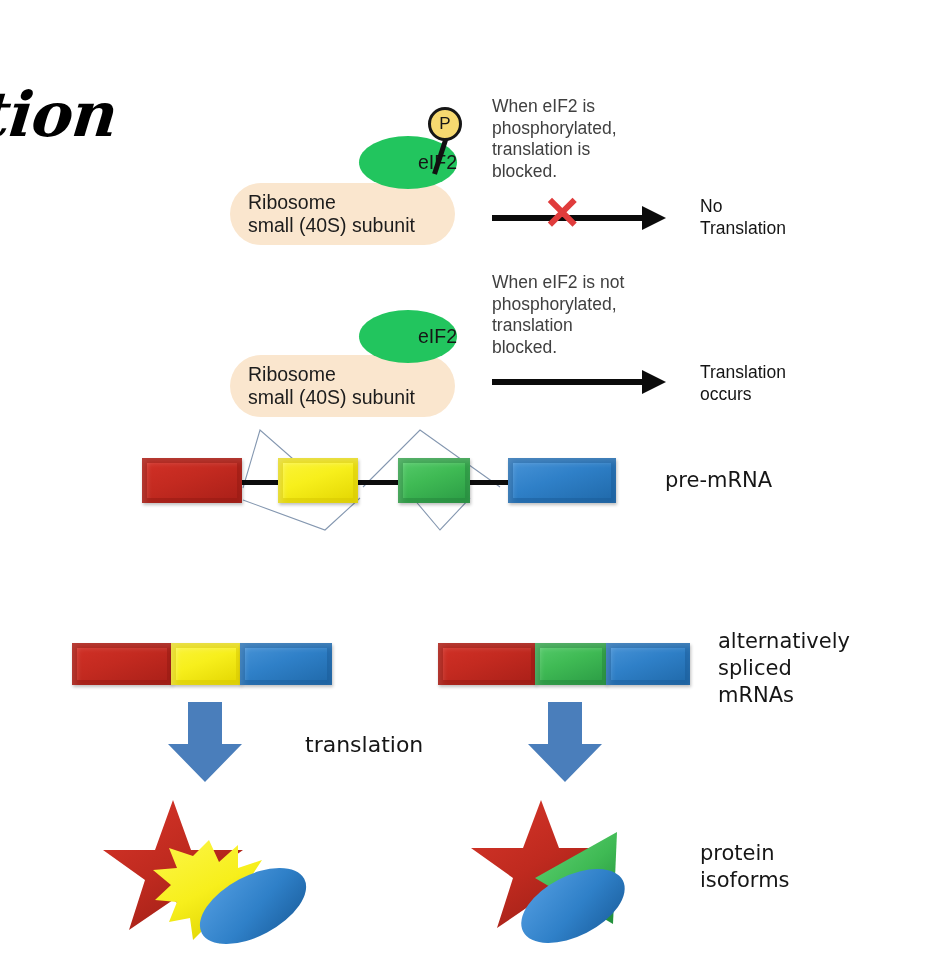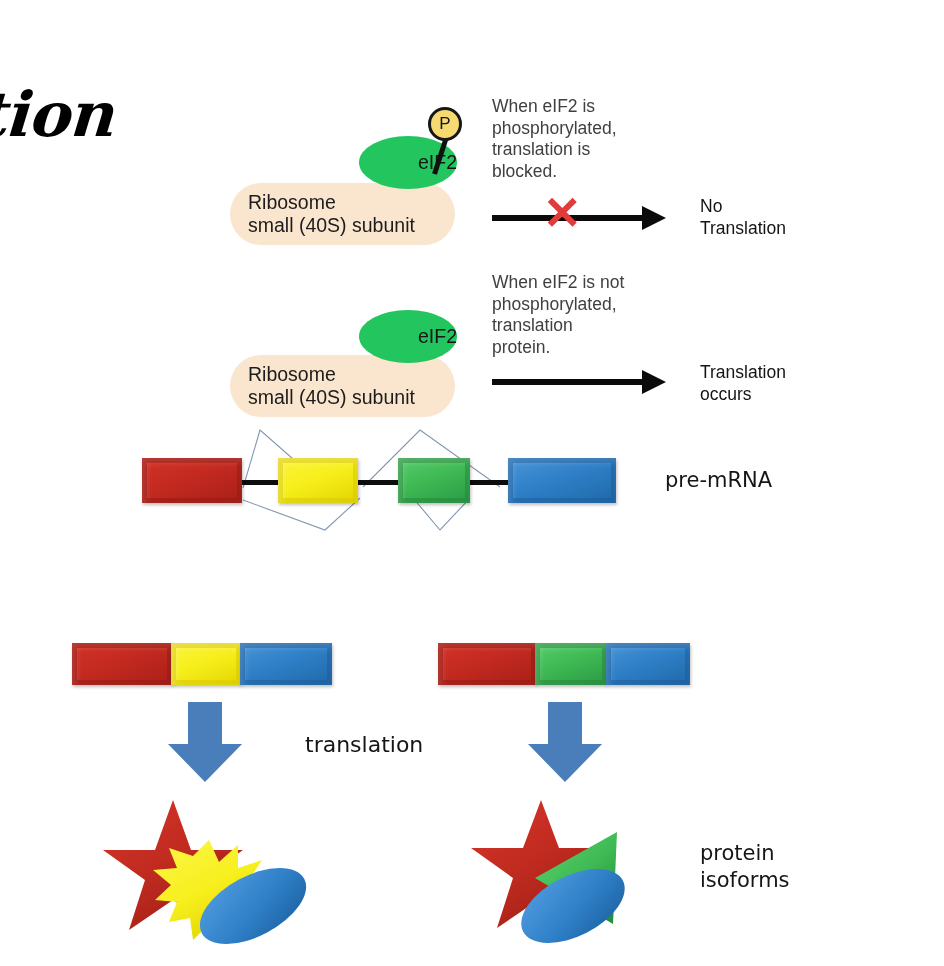--- a/index.html
+++ b/index.html
@@ -206,21 +206,21 @@
       <div class="ribosome-line">small (40S) subunit</div>
     </div>
 
     <div class="abs eif2" style="left:359px; top:310px; width:98px; height:53px;">
       <span>eIF2</span>
     </div>
 
     <div class="abs note" style="left:492px; top:272px; width:210px;">When eIF2 is not
 phosphorylated,
 translation
-protein.</div>
+blocked.</div>
 
     <div class="abs" style="left:492px; top:368px; width:200px; height:28px;">
       <div class="abs arrow-shaft" style="left:0; top:11px; width:152px;"></div>
       <div class="abs arrow-head" style="left:150px; top:2px;"></div>
     </div>
 
     <div class="abs outcome" style="left:700px; top:362px; width:170px;">Translation
 occurs</div>
   </div>
 
@@ -253,20 +253,23 @@
       <div class="exon exon-yellow" style="left:99px; top:0; width:70px; height:42px;"></div>
       <div class="exon exon-blue" style="left:168px; top:0; width:92px; height:42px;"></div>
     </div>
 
     <div style="position:absolute; left:438px; top:7px; width:252px; height:42px;">
       <div class="exon exon-red" style="left:0; top:0; width:98px; height:42px;"></div>
       <div class="exon exon-green" style="left:97px; top:0; width:72px; height:42px;"></div>
       <div class="exon exon-blue" style="left:168px; top:0; width:84px; height:42px;"></div>
     </div>
 
+    <div class="abs side-label" style="left:718px; top:-8px;">alternatively
+spliced
+mRNAs</div>
   </div>
 
   <div class="abs" style="left:0; top:702px; width:944px; height:85px;">
 
     <svg class="abs" style="left:160px; top:0;" width="90" height="82" viewBox="0 0 90 82">
       <polygon points="28,0 62,0 62,42 82,42 45,80 8,42 28,42" fill="#4a7ebb"></polygon>
     </svg>
 
     <div class="abs mid-label" style="left:305px; top:30px;">translation</div>
 

